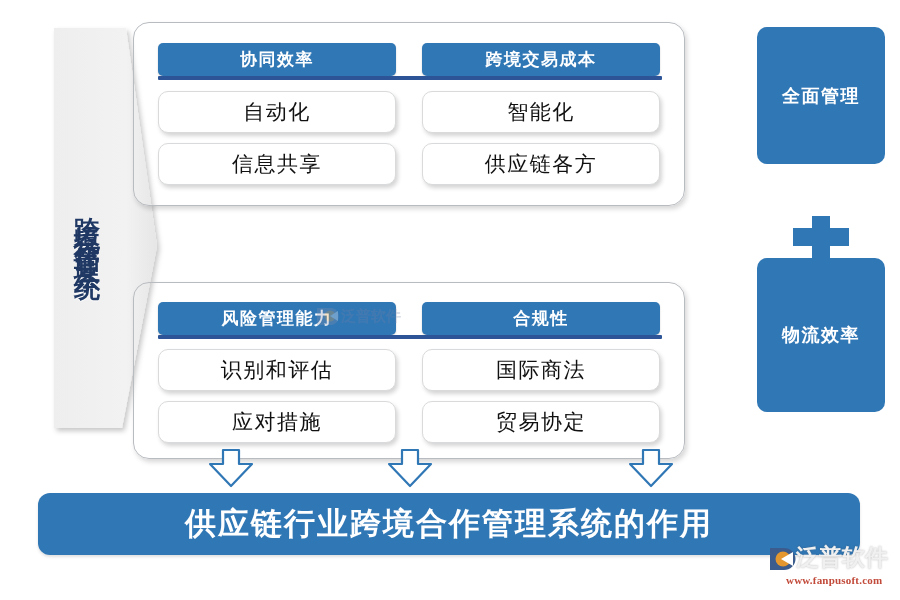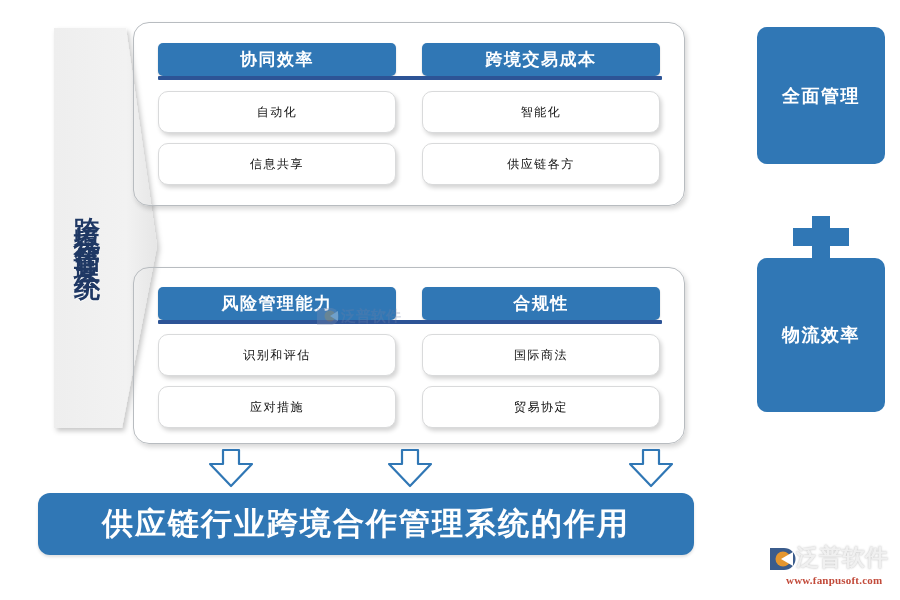--- a/index.html
+++ b/index.html
@@ -56,21 +56,21 @@
   
   .group-box {
     position: absolute;
     border: 1.4px solid #b8bcc0;
     border-radius: 16px;
     background: transparent;
     box-shadow: 2px 3px 5px rgba(0,0,0,0.16);
     box-sizing: border-box;
   }
   #group-top    { left: 133px; top: 22px;  width: 552px; height: 184px; }
-  #group-bottom { left: 133px; top: 267px; width: 552px; height: 177px; }
+  #group-bottom { left: 133px; top: 282px; width: 552px; height: 177px; }
 
   .headers-row {
     position: absolute;
     left: 0; right: 0;
     display: flex;
     gap: 26px;
     padding: 8px 24px;
     box-sizing: border-box;
   }
   .header-chip {
@@ -111,21 +111,21 @@
     min-width: 0;
   }
   .item-box {
     height: 42px;
     background: #ffffff;
     border: 1px solid #d9dadb;
     border-radius: 10px;
     display: flex;
     align-items: center;
     justify-content: center;
-    font-size: 12px;
+    font-size: 21px;
     color: #111111;
     letter-spacing: 1.5px;
     font-family: "Liberation Serif", "DejaVu Serif", serif;
     box-shadow: 2px 3px 4px rgba(0,0,0,0.17);
     box-sizing: border-box;
   }
 
   
   .pillar {
     position: absolute;
@@ -162,21 +162,21 @@
   }
   #arrow-1 { left: 207px; }
   #arrow-2 { left: 386px; }
   #arrow-3 { left: 627px; }
 
   
   #bottom-banner {
     position: absolute;
     left: 38px;
     top: 493px;
-    width: 656px;
+    width: 822px;
     height: 62px;
     background: #3077b5;
     border-radius: 12px;
     display: flex;
     align-items: center;
     justify-content: center;
     color: #ffffff;
     font-size: 31px;
     font-weight: bold;
     letter-spacing: 2px;

